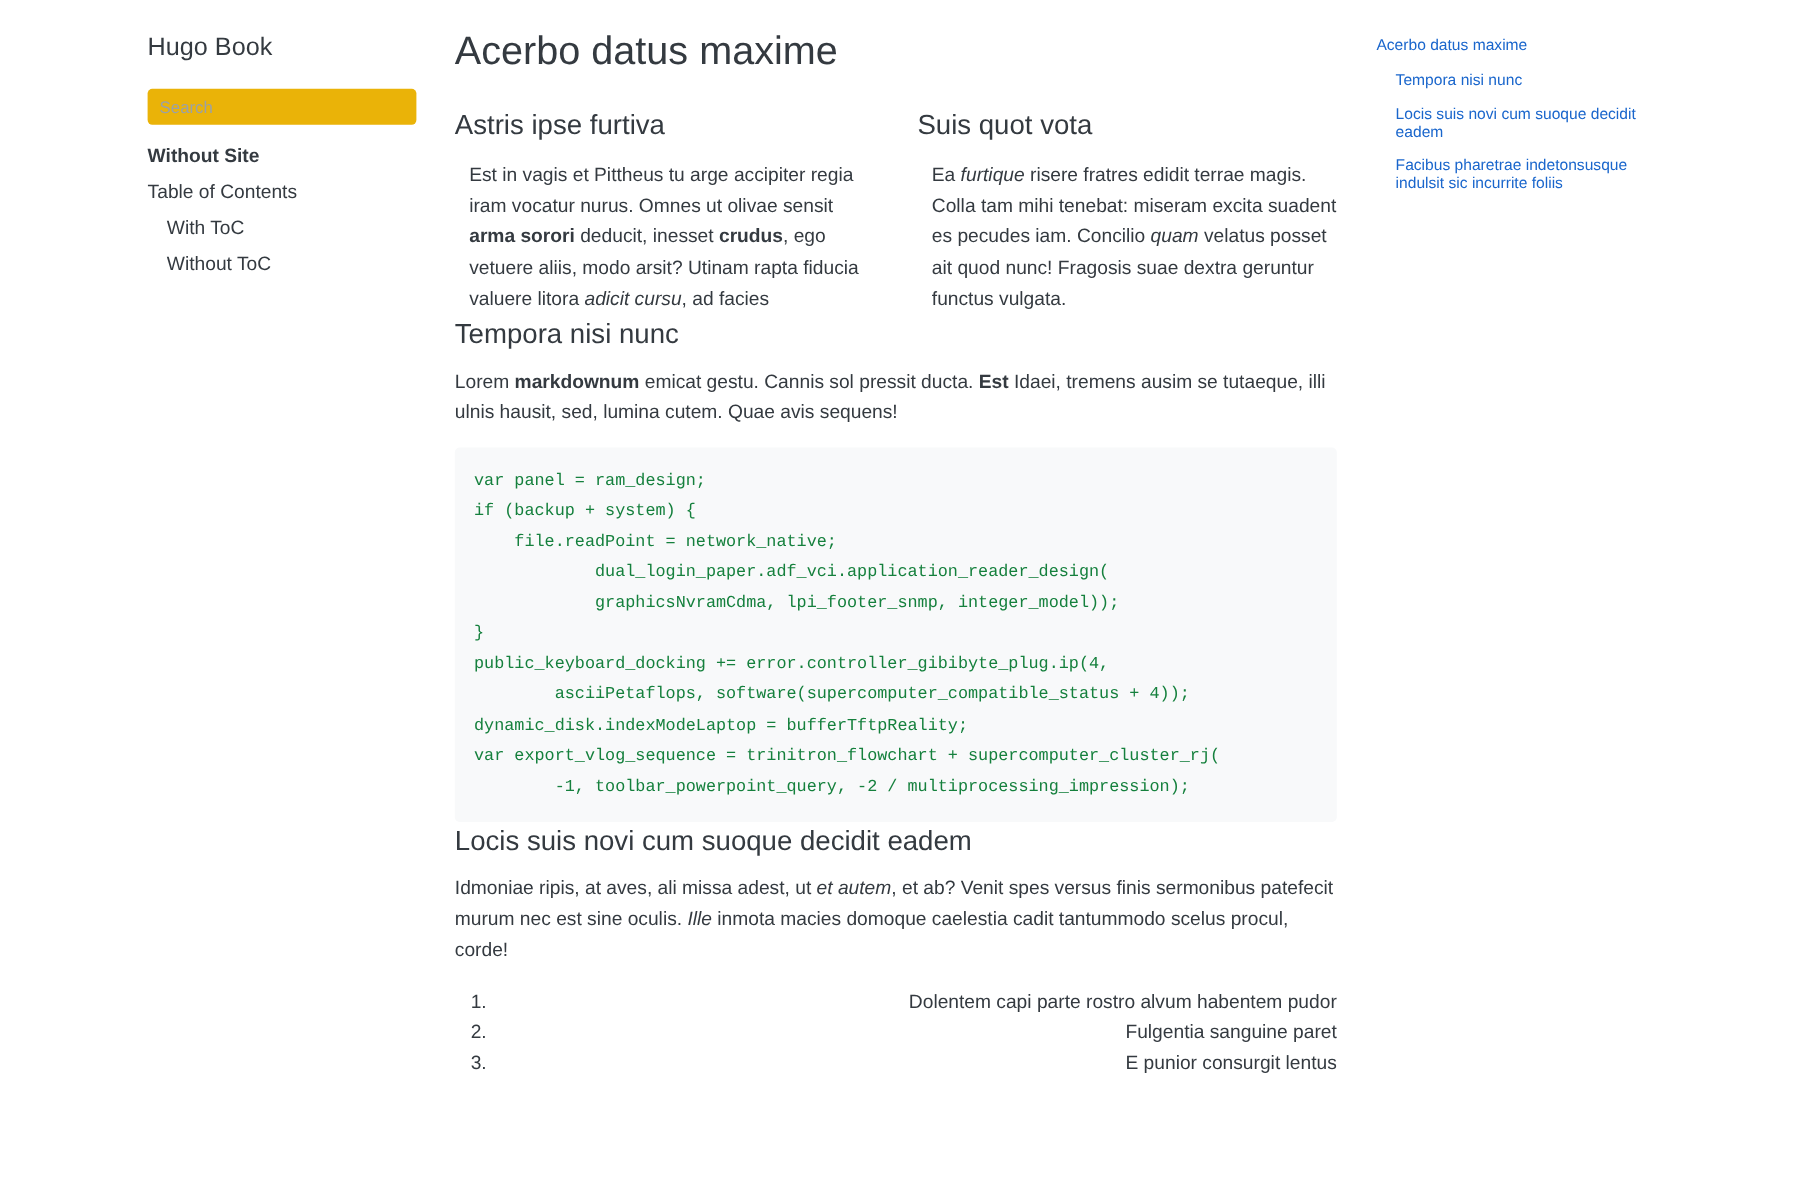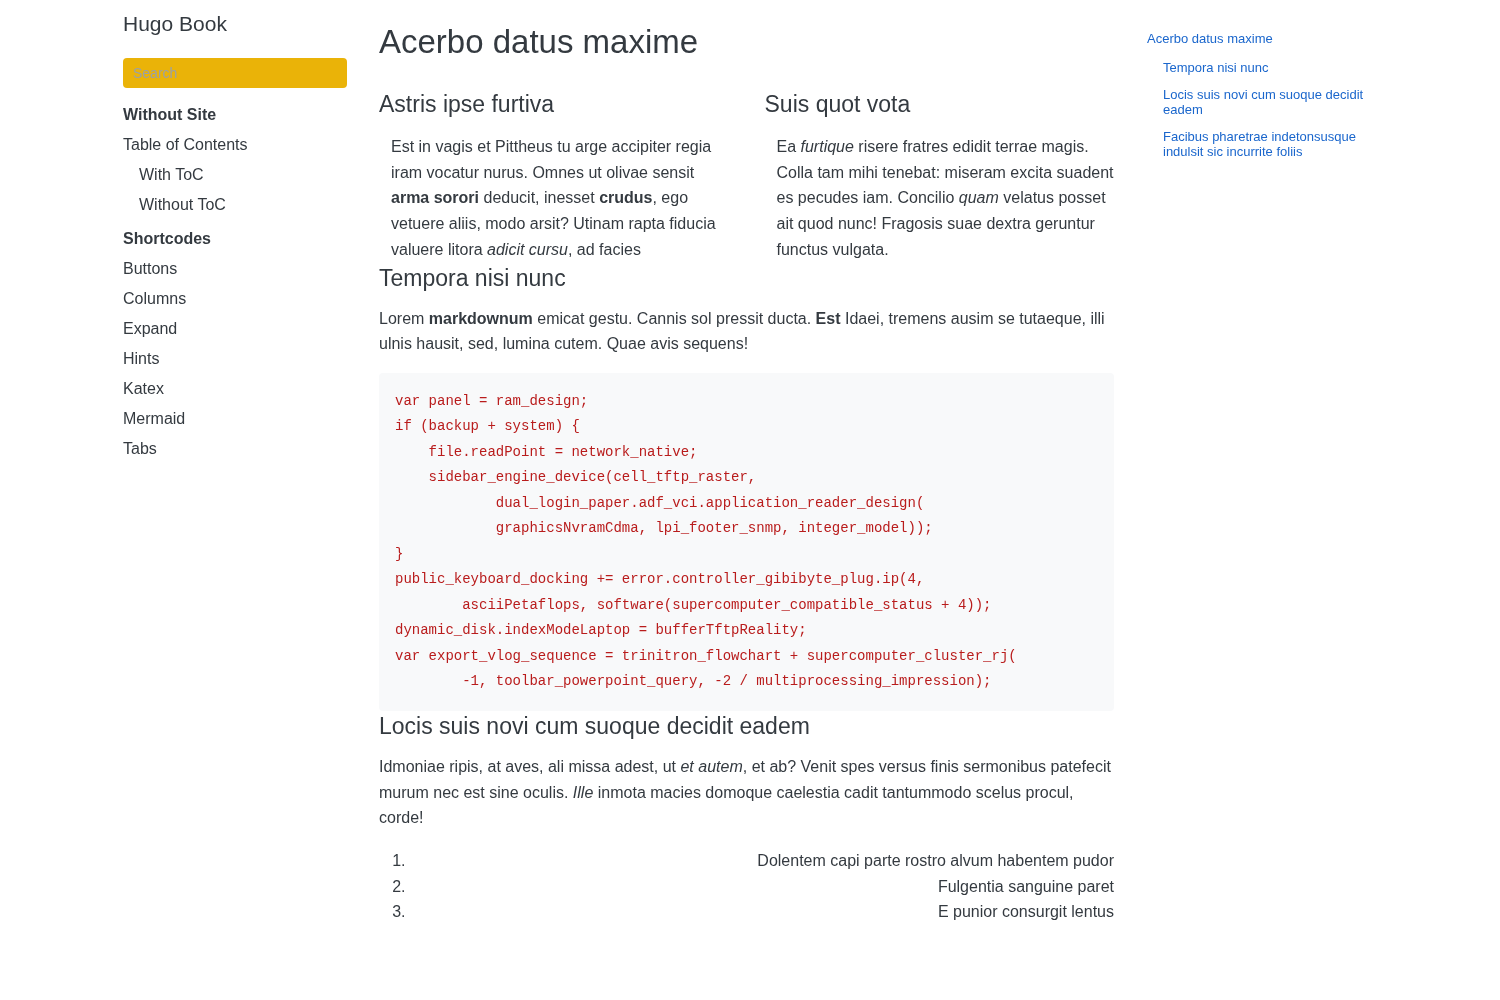--- a/index.html
+++ b/index.html
@@ -14,21 +14,21 @@
   a { color: inherit; text-decoration: none; cursor: pointer; }
 
   .container {
     width: 1254px;
     margin: 0 auto;
     display: flex;
     align-items: flex-start;
   }
 
   
-  .sidebar { width: 224px; flex: 0 0 224px; padding-top: 10px; }
+  .sidebar { width: 224px; flex: 0 0 224px; padding-top: 26px; }
   .brand {
     display: block;
     font-size: 21px; line-height: 28px;
     margin: 0 0 20px 0;
     font-weight: 400;
     color: #343a40;
   }
   .search-input {
     width: 100%; height: 30px;
     background: #eab308;
@@ -70,21 +70,21 @@
   .code-block {
     margin: 16px 0 0 0;
     background: #f8f9fa;
     border-radius: 4px;
     padding: 16px;
   }
   .code-line {
     font-family: "Liberation Mono", "DejaVu Sans Mono", monospace;
     font-size: 14px; line-height: 25.5px;
     white-space: pre;
-    color: #b91c1c;
+    color: #15803d;
   }
   ol.numbered-list {
     margin: 17px 0 0 0;
     padding: 0 0 0 31px;
     font-size: 16px;
     text-align: right;
   }
   ol.numbered-list li { line-height: 25.6px; }
 
   
@@ -108,30 +108,20 @@
 
   <aside class="sidebar">
     <a class="brand">Hugo Book</a>
     <input class="search-input" type="text" placeholder="Search" style="">
     <ul class="nav-list nav-group-1">
       <li class="bold"><a>Without Site</a></li>
       <li><a>Table of Contents</a></li>
       <li class="indent"><a>With ToC</a></li>
       <li class="indent"><a>Without ToC</a></li>
     </ul>
-    <ul class="nav-list nav-group-2">
-      <li class="bold"><a>Shortcodes</a></li>
-      <li><a>Buttons</a></li>
-      <li><a>Columns</a></li>
-      <li><a>Expand</a></li>
-      <li><a>Hints</a></li>
-      <li><a>Katex</a></li>
-      <li><a>Mermaid</a></li>
-      <li><a>Tabs</a></li>
-    </ul>
   </aside>
 
   <main class="main">
     <h1 class="page-title">Acerbo datus maxime</h1>
 
     <div class="columns">
       <div class="column">
         <h2 class="section-heading">Astris ipse furtiva</h2>
         <p class="body-text"><span>Est in vagis et Pittheus tu arge accipiter regia iram vocatur nurus. Omnes ut olivae sensit </span><strong>arma sorori</strong><span> deducit, inesset </span><strong>crudus</strong><span>, ego vetuere aliis, modo arsit? Utinam rapta fiducia valuere litora </span><em>adicit cursu</em><span>, ad facies</span></p>
       </div>
@@ -141,21 +131,20 @@
       </div>
     </div>
 
     <h2 class="section-heading sec-tempora">Tempora nisi nunc</h2>
     <p class="body-text"><span>Lorem </span><strong>markdownum</strong><span> emicat gestu. Cannis sol pressit ducta. </span><strong>Est</strong><span> Idaei, tremens ausim se tutaeque, illi ulnis hausit, sed, lumina cutem. Quae avis sequens!</span></p>
 
     <div class="code-block">
       <div class="code-line">var panel = ram_design;</div>
       <div class="code-line">if (backup + system) {</div>
       <div class="code-line">    file.readPoint = network_native;</div>
-      <div class="code-line">    sidebar_engine_device(cell_tftp_raster,</div>
       <div class="code-line">            dual_login_paper.adf_vci.application_reader_design(</div>
       <div class="code-line">            graphicsNvramCdma, lpi_footer_snmp, integer_model));</div>
       <div class="code-line">}</div>
       <div class="code-line">public_keyboard_docking += error.controller_gibibyte_plug.ip(4,</div>
       <div class="code-line">        asciiPetaflops, software(supercomputer_compatible_status + 4));</div>
       <div class="code-line">dynamic_disk.indexModeLaptop = bufferTftpReality;</div>
       <div class="code-line">var export_vlog_sequence = trinitron_flowchart + supercomputer_cluster_rj(</div>
       <div class="code-line">        -1, toolbar_powerpoint_query, -2 / multiprocessing_impression);</div>
     </div>
 

